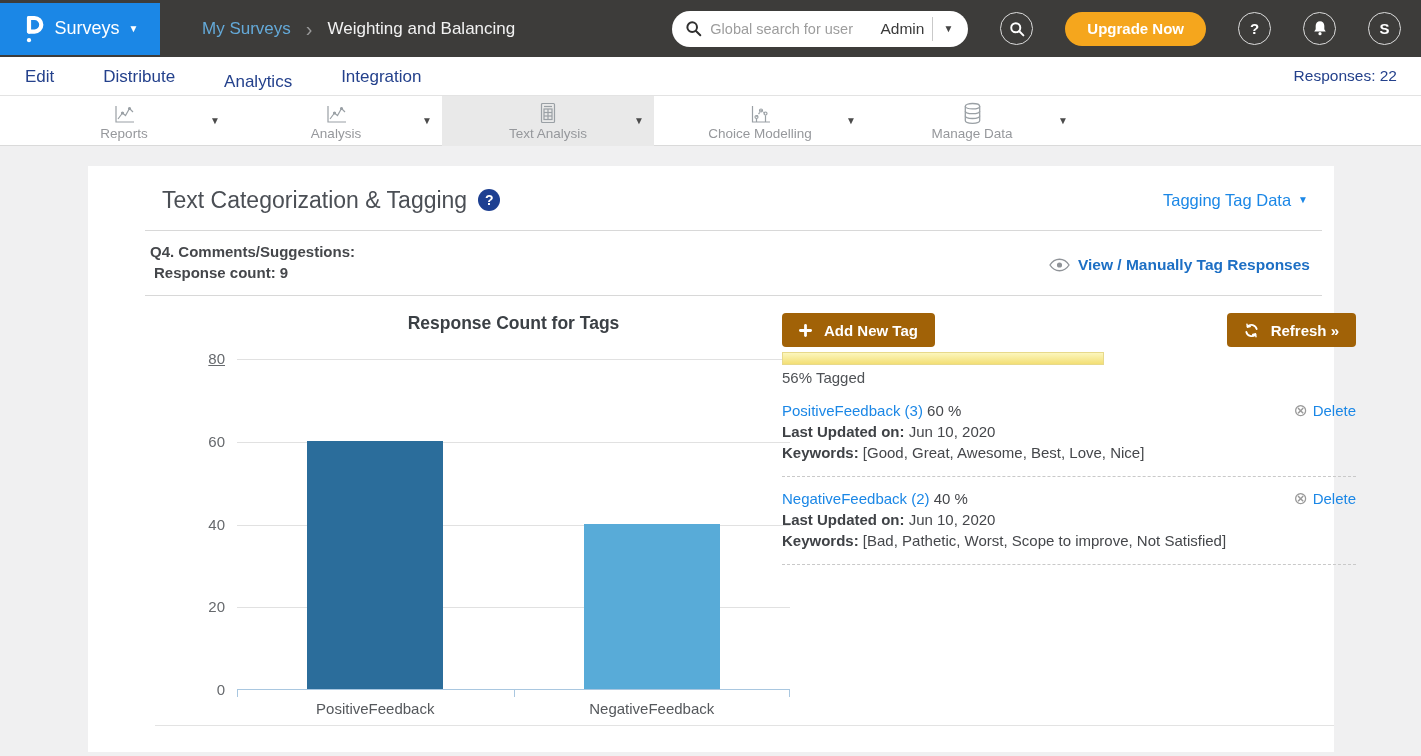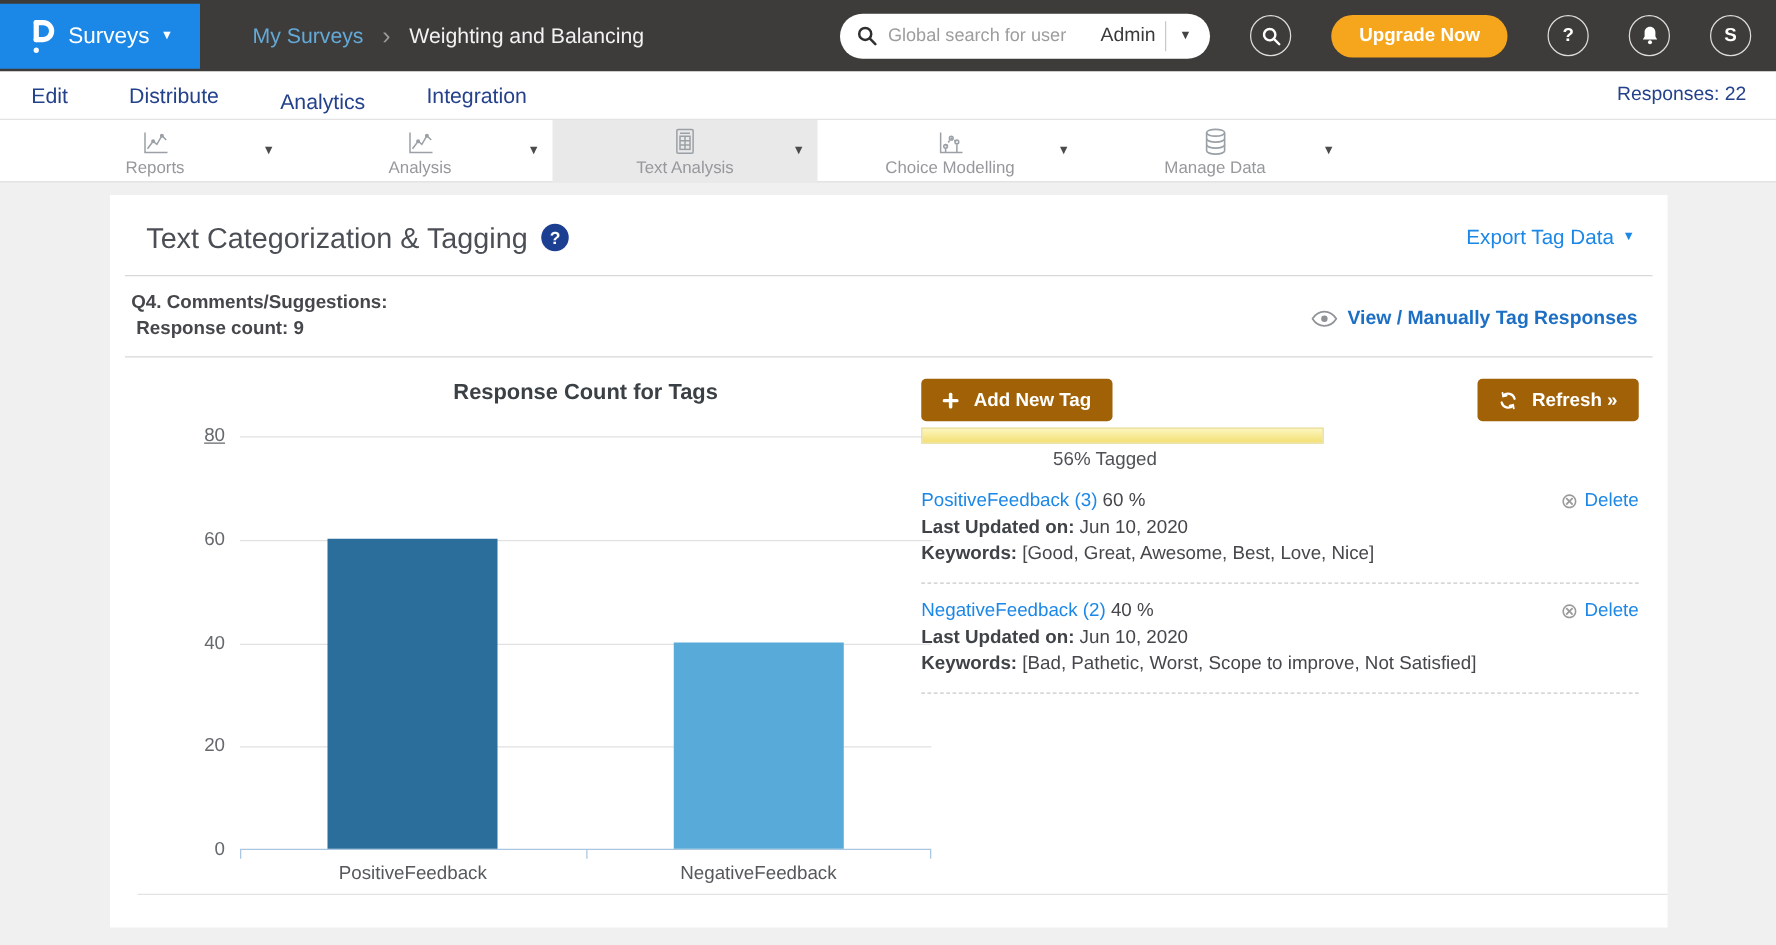--- a/index.html
+++ b/index.html
@@ -36,21 +36,21 @@
   .nav-item.active { border-bottom:2px solid #44a0dc;margin-top:12px; }
   .nav-responses { margin-left:auto; font-size:15.5px; color:#24418c; }
   
   .toolbar { position:absolute; top:96px; left:0; right:0; height:50px; background:#fff; border-bottom:1px solid #dadada; display:flex; padding-left:18px; }
   .tool-tab { position:relative; width:212px; height:50px; display:flex; flex-direction:column; align-items:center; justify-content:center; cursor:pointer; }
   .tool-tab.active { background:#e9e9e9; }
   .tool-icon { height:23px; color:#9aa0a5; display:flex; align-items:flex-end; }
   .tool-label { font-size:13.5px; color:#96989c; margin-top:1px; }
   .tool-caret { position:absolute; right:10px; top:20px; color:#4b4b4b; }
   
-  .card { position:absolute; left:88px; top:156px; width:1246px; height:586px; background:#fff; }
+  .card { position:absolute; left:88px; top:166px; width:1246px; height:586px; background:#fff;padding-left:45px; }
   .card-head { display:flex; align-items:center; padding:20px 26px 16px 29px; height:64px; }
   .card-title { font-size:23px; color:#4b4f55; font-weight:400; }
   .help-badge { width:22px; height:22px; border-radius:50%; background:#1d3f91; color:#fff; font-size:14px; font-weight:bold; display:flex; align-items:center; justify-content:center; margin-left:11px; cursor:pointer; }
   .export-link { margin-left:auto; color:#1b87e6; font-size:16.5px; display:flex; align-items:center; gap:7px; cursor:pointer; }
   .export-link .caret { color:#1b87e6; }
   .hr { border-top:1px solid #d8d8d8; margin:0 12px; }
   .qrow { position:relative; padding:10px 17px 12px; }
   .qtitle { font-weight:bold; font-size:15px; color:#45474b; line-height:21px; }
   .qcount { font-weight:bold; font-size:15px; color:#45474b; line-height:21px; padding-left:4px; }
   .view-link { position:absolute; right:24px; top:25px; display:flex; align-items:center; gap:8px; color:#1d6fc4; font-weight:bold; font-size:15.5px; cursor:pointer; }
@@ -63,21 +63,21 @@
   .gridline { position:absolute; left:0; right:0; height:1px; background:#e1e1e1; }
   .ytick-label { position:absolute; left:-56px; width:44px; text-align:right; font-size:15px; color:#66696d; }
   .bar { position:absolute; bottom:0; cursor:pointer; }
   .xtick { position:absolute; top:331px; width:1px; height:7px; background:#a9c7e0; }
   .xcat-label { position:absolute; top:341px; text-align:center; font-size:15px; color:#55585c; }
   
   .right-panel { position:absolute; left:649px; top:17px; width:574px; }
   .btn-row { display:flex; justify-content:space-between; align-items:flex-start; }
   .btn { background:#a16207; color:#fff; font-weight:bold; font-size:15px; border:none; border-radius:4px; height:34px; display:flex; align-items:center; gap:12px; padding:0 17px; cursor:pointer; font-family:inherit; }
   .progress-track { margin-top:5px; width:322px; height:13px; border:1px solid #e7d98b; background:linear-gradient(#fcf6bd, #f3df75); }
-  .progress-label { width:322px; text-align:center; padding-right:28px; font-size:15px; color:#4f5256; margin-top:4px; }
+  .progress-label { width:322px; text-align:left; padding-right:28px; font-size:15px; color:#4f5256; margin-top:4px; }
   .tag-list { margin-top:3px; }
   .tag-entry { position:relative; padding:11px 0 13px; border-bottom:1px dashed #c9c9c9; font-size:15px; line-height:21px; }
   .tag-name { color:#1b87e6; cursor:pointer; }
   .tag-pct { color:#45474b; }
   .tag-line b { color:#3f4246; }
   .delete-btn { position:absolute; right:0; top:11px; display:flex; align-items:center; gap:5px; color:#1b87e6; cursor:pointer; }
   .delete-icon { color:#9a9a9a; font-size:17px; line-height:1; }
   svg { display:block; }
 </style>
 </head>
@@ -215,21 +215,21 @@
       <span class="tool-label">Manage Data</span>
       <span class="caret tool-caret">▼</span>
     </div>
   </div>
 
 <div class="card">
   <div class="card-head">
     <span class="card-title">Text Categorization &amp; Tagging</span>
     <span class="help-badge">?</span>
     <span class="export-link">
-      <span>Export Tag Data</span>
+      <span>Tagging Tag Data</span>
       <span class="caret">▼</span>
     </span>
   </div>
   <div class="hr"></div>
   <div class="qrow">
     <div class="qtitle">Q4. Comments/Suggestions:</div>
     <div class="qcount">Response count: 9</div>
     <span class="view-link">
       <span>
         <svg width="21" height="14" viewBox="0 0 22 14" fill="none">

